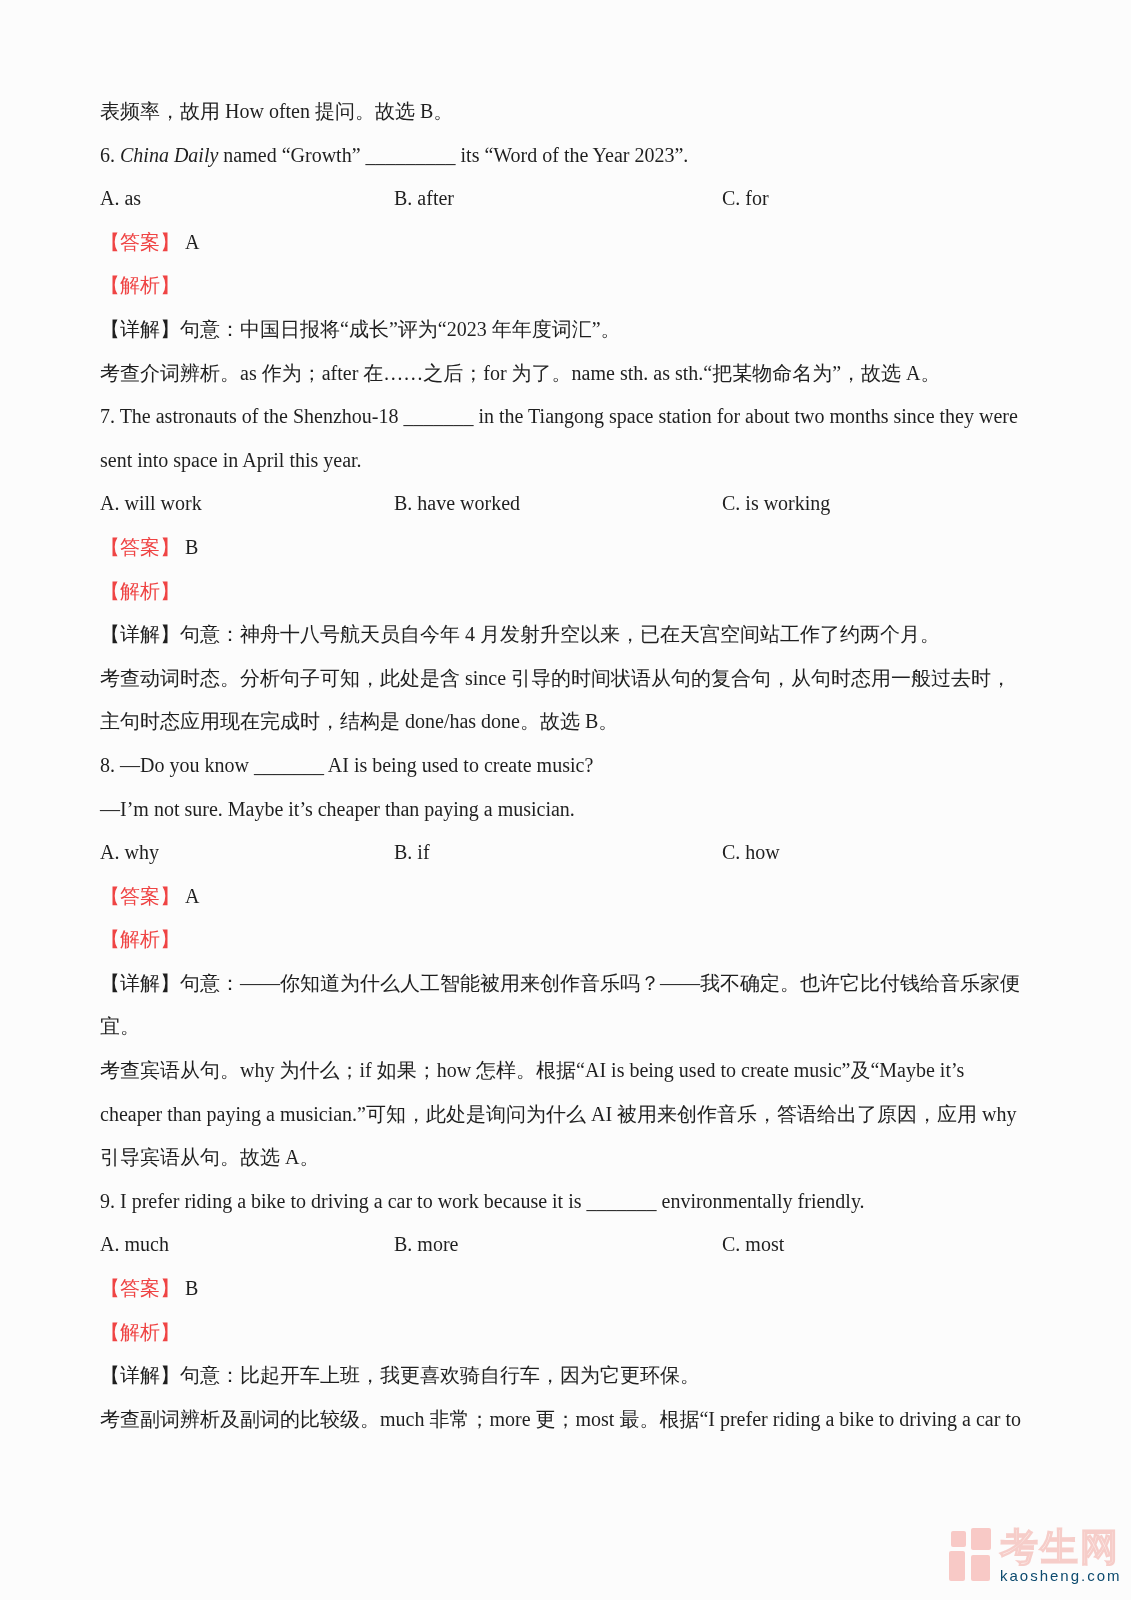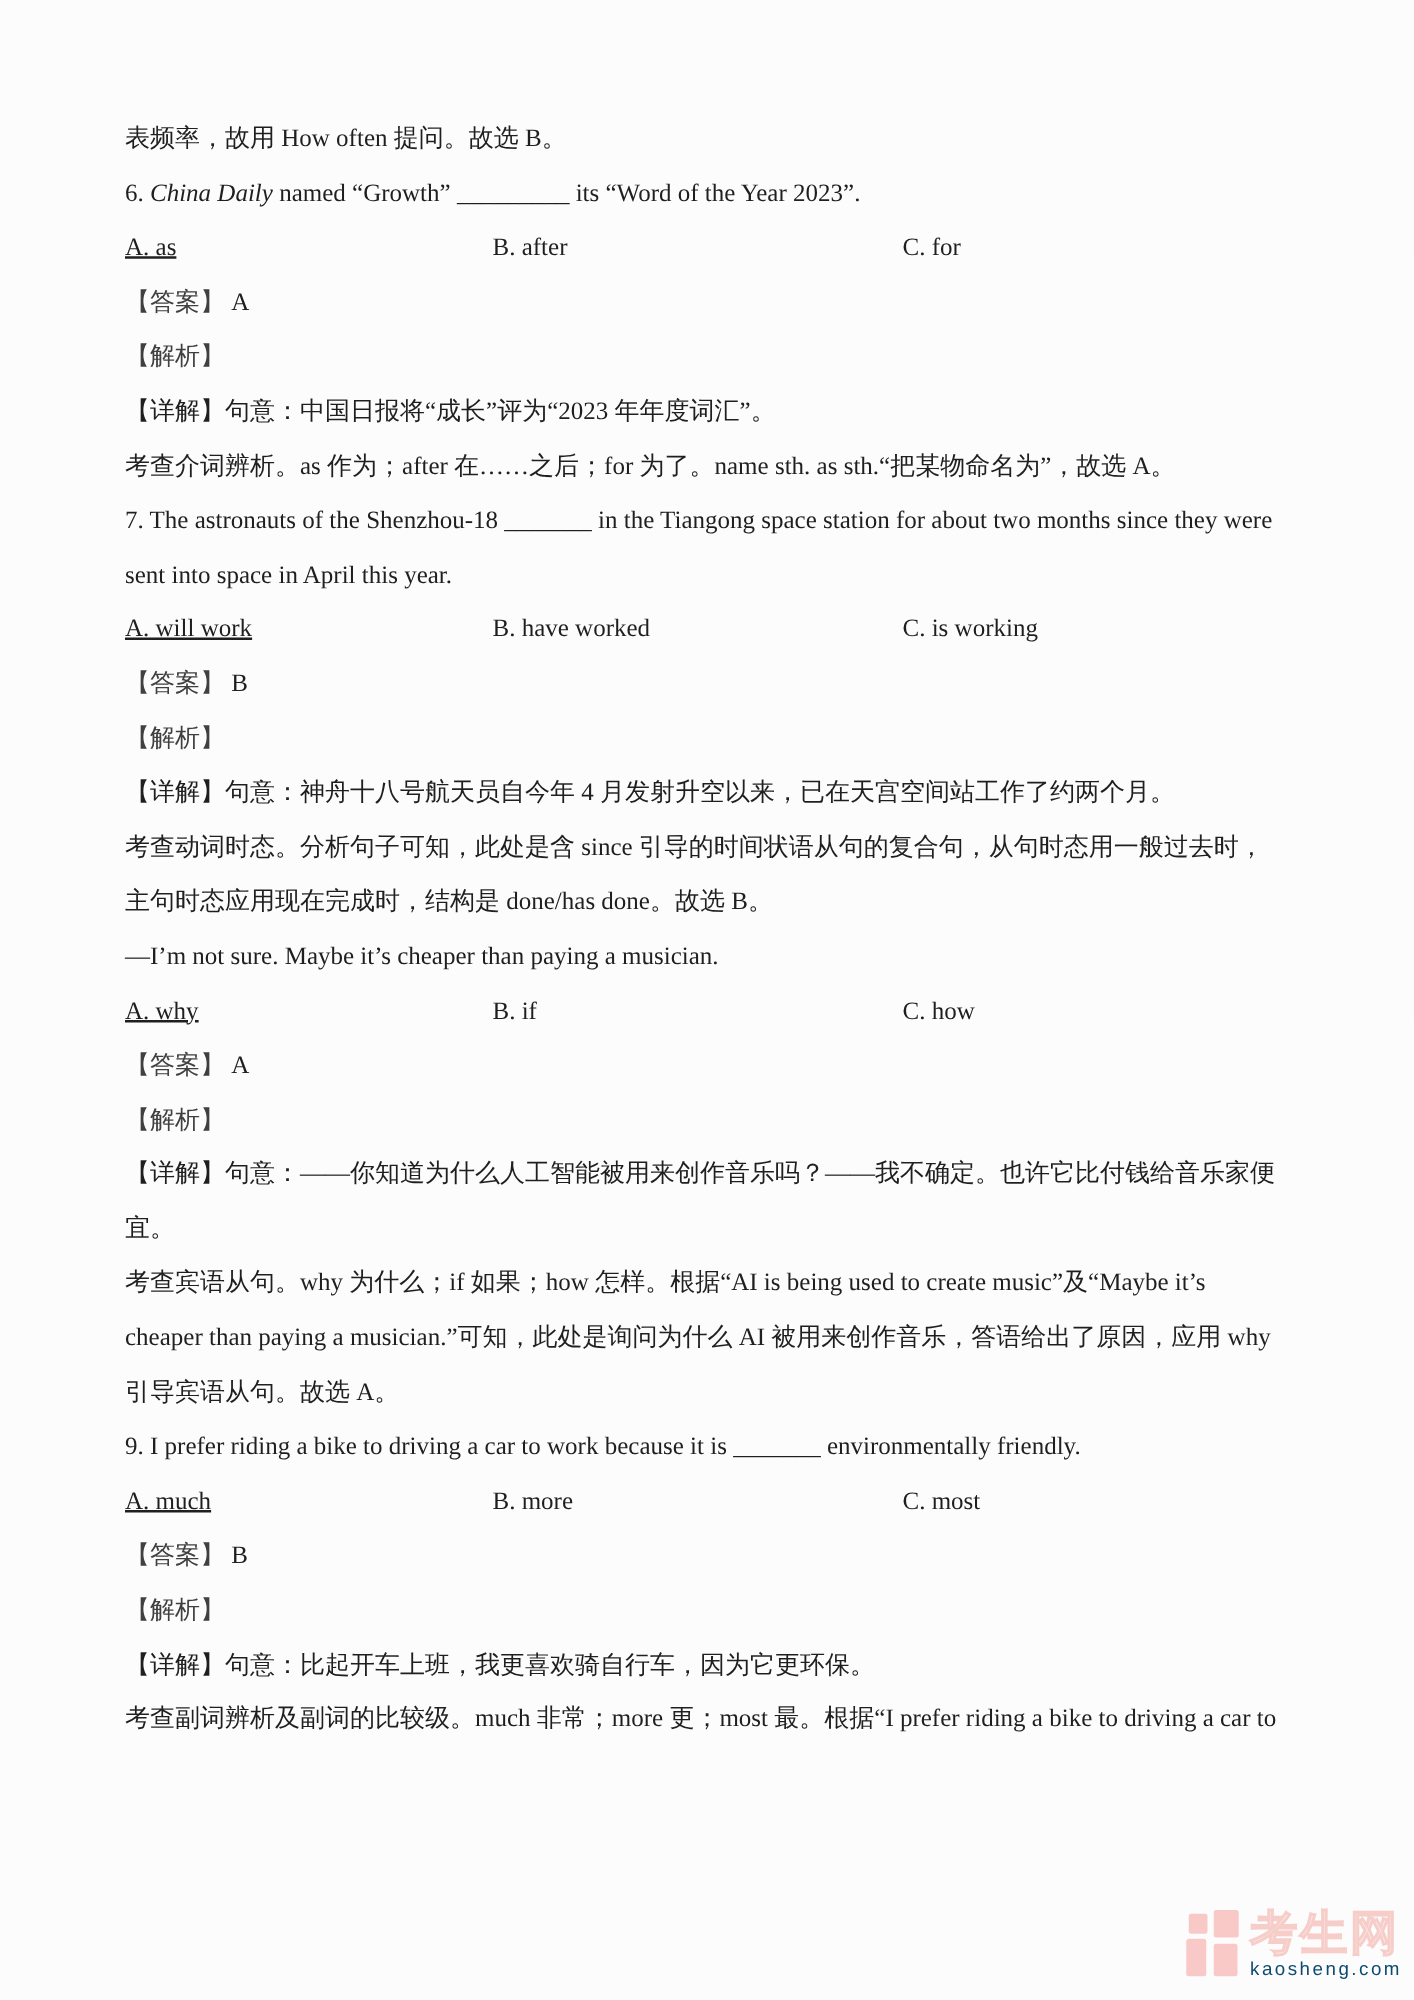--- a/index.html
+++ b/index.html
@@ -19,24 +19,24 @@
     top: 90px;
     width: 915px;
   }
   .line {
     position: relative;
     height: 43.6px;
     line-height: 43.6px;
     white-space: nowrap;
   }
   .opt { position: absolute; top: 0; }
-  .opt-a { left: 0; text-decoration: underline; }
+  .opt-a { left: 0; }
   .opt-b { left: 294px; }
   .opt-c { left: 622px; }
-  .bracket-blue { color: #404040; }
+  .bracket-blue { color: #ef4444; }
   .answer-value { margin-left: 5px; }
   .italic { font-style: italic; }
 
   
   .watermark {
     position: absolute;
     left: 948px;
     top: 1528px;
     display: flex;
     align-items: flex-start;
@@ -89,20 +89,21 @@
       <div class="line">
         <span class="opt opt-a">A. will work</span>
         <span class="opt opt-b">B. have worked</span>
         <span class="opt opt-c">C. is working</span>
       </div>
       <div class="line"><span class="bracket-blue">【答案】</span><span class="answer-value">B</span></div>
       <div class="line"><span class="bracket-blue">【解析】</span></div>
       <div class="line"><span>【详解】句意：神舟十八号航天员自今年 4 月发射升空以来，已在天宫空间站工作了约两个月。</span></div>
       <div class="line"><span>考查动词时态。分析句子可知，此处是含 since 引导的时间状语从句的复合句，从句时态用一般过去时，</span></div>
       <div class="line"><span>主句时态应用现在完成时，结构是 done/has done。故选 B。</span></div>
+      <div class="line"><span>8. —Do you know _______ AI is being used to create music?</span></div>
       <div class="line"><span>—I’m not sure. Maybe it’s cheaper than paying a musician.</span></div>
       <div class="line">
         <span class="opt opt-a">A. why</span>
         <span class="opt opt-b">B. if</span>
         <span class="opt opt-c">C. how</span>
       </div>
       <div class="line"><span class="bracket-blue">【答案】</span><span class="answer-value">A</span></div>
       <div class="line"><span class="bracket-blue">【解析】</span></div>
       <div class="line"><span>【详解】句意：——你知道为什么人工智能被用来创作音乐吗？——我不确定。也许它比付钱给音乐家便</span></div>
       <div class="line"><span>宜。</span></div>

